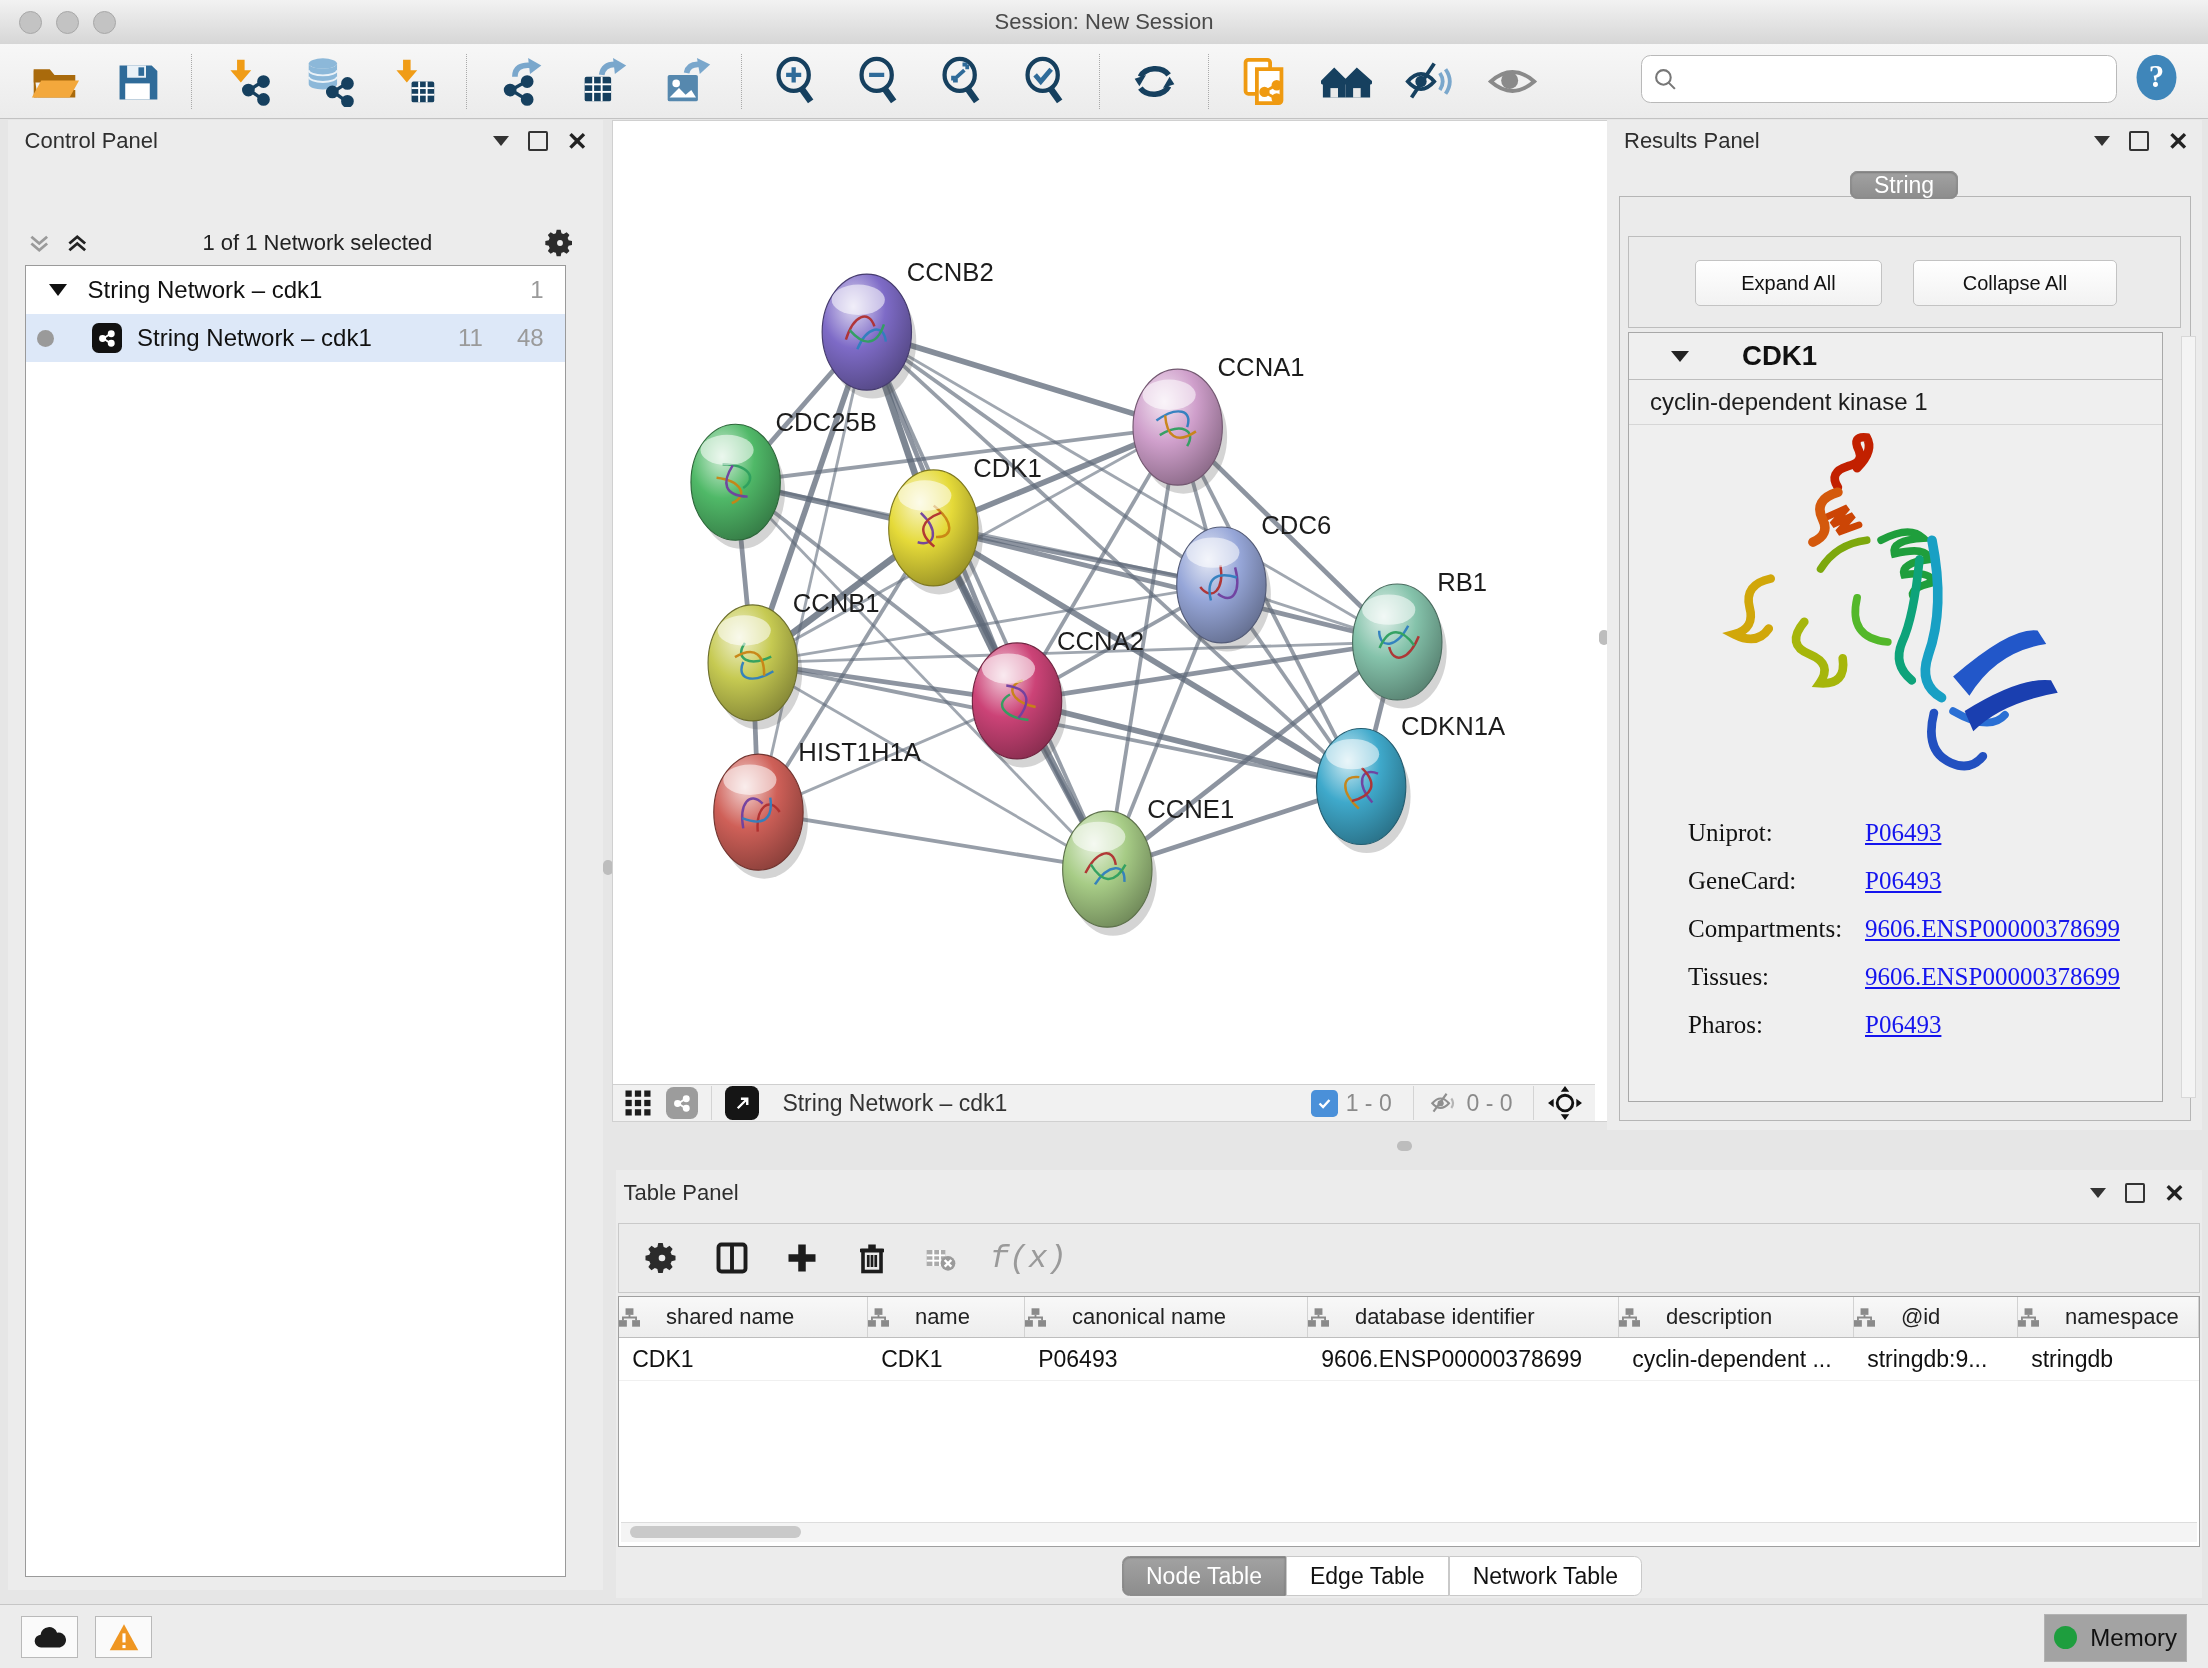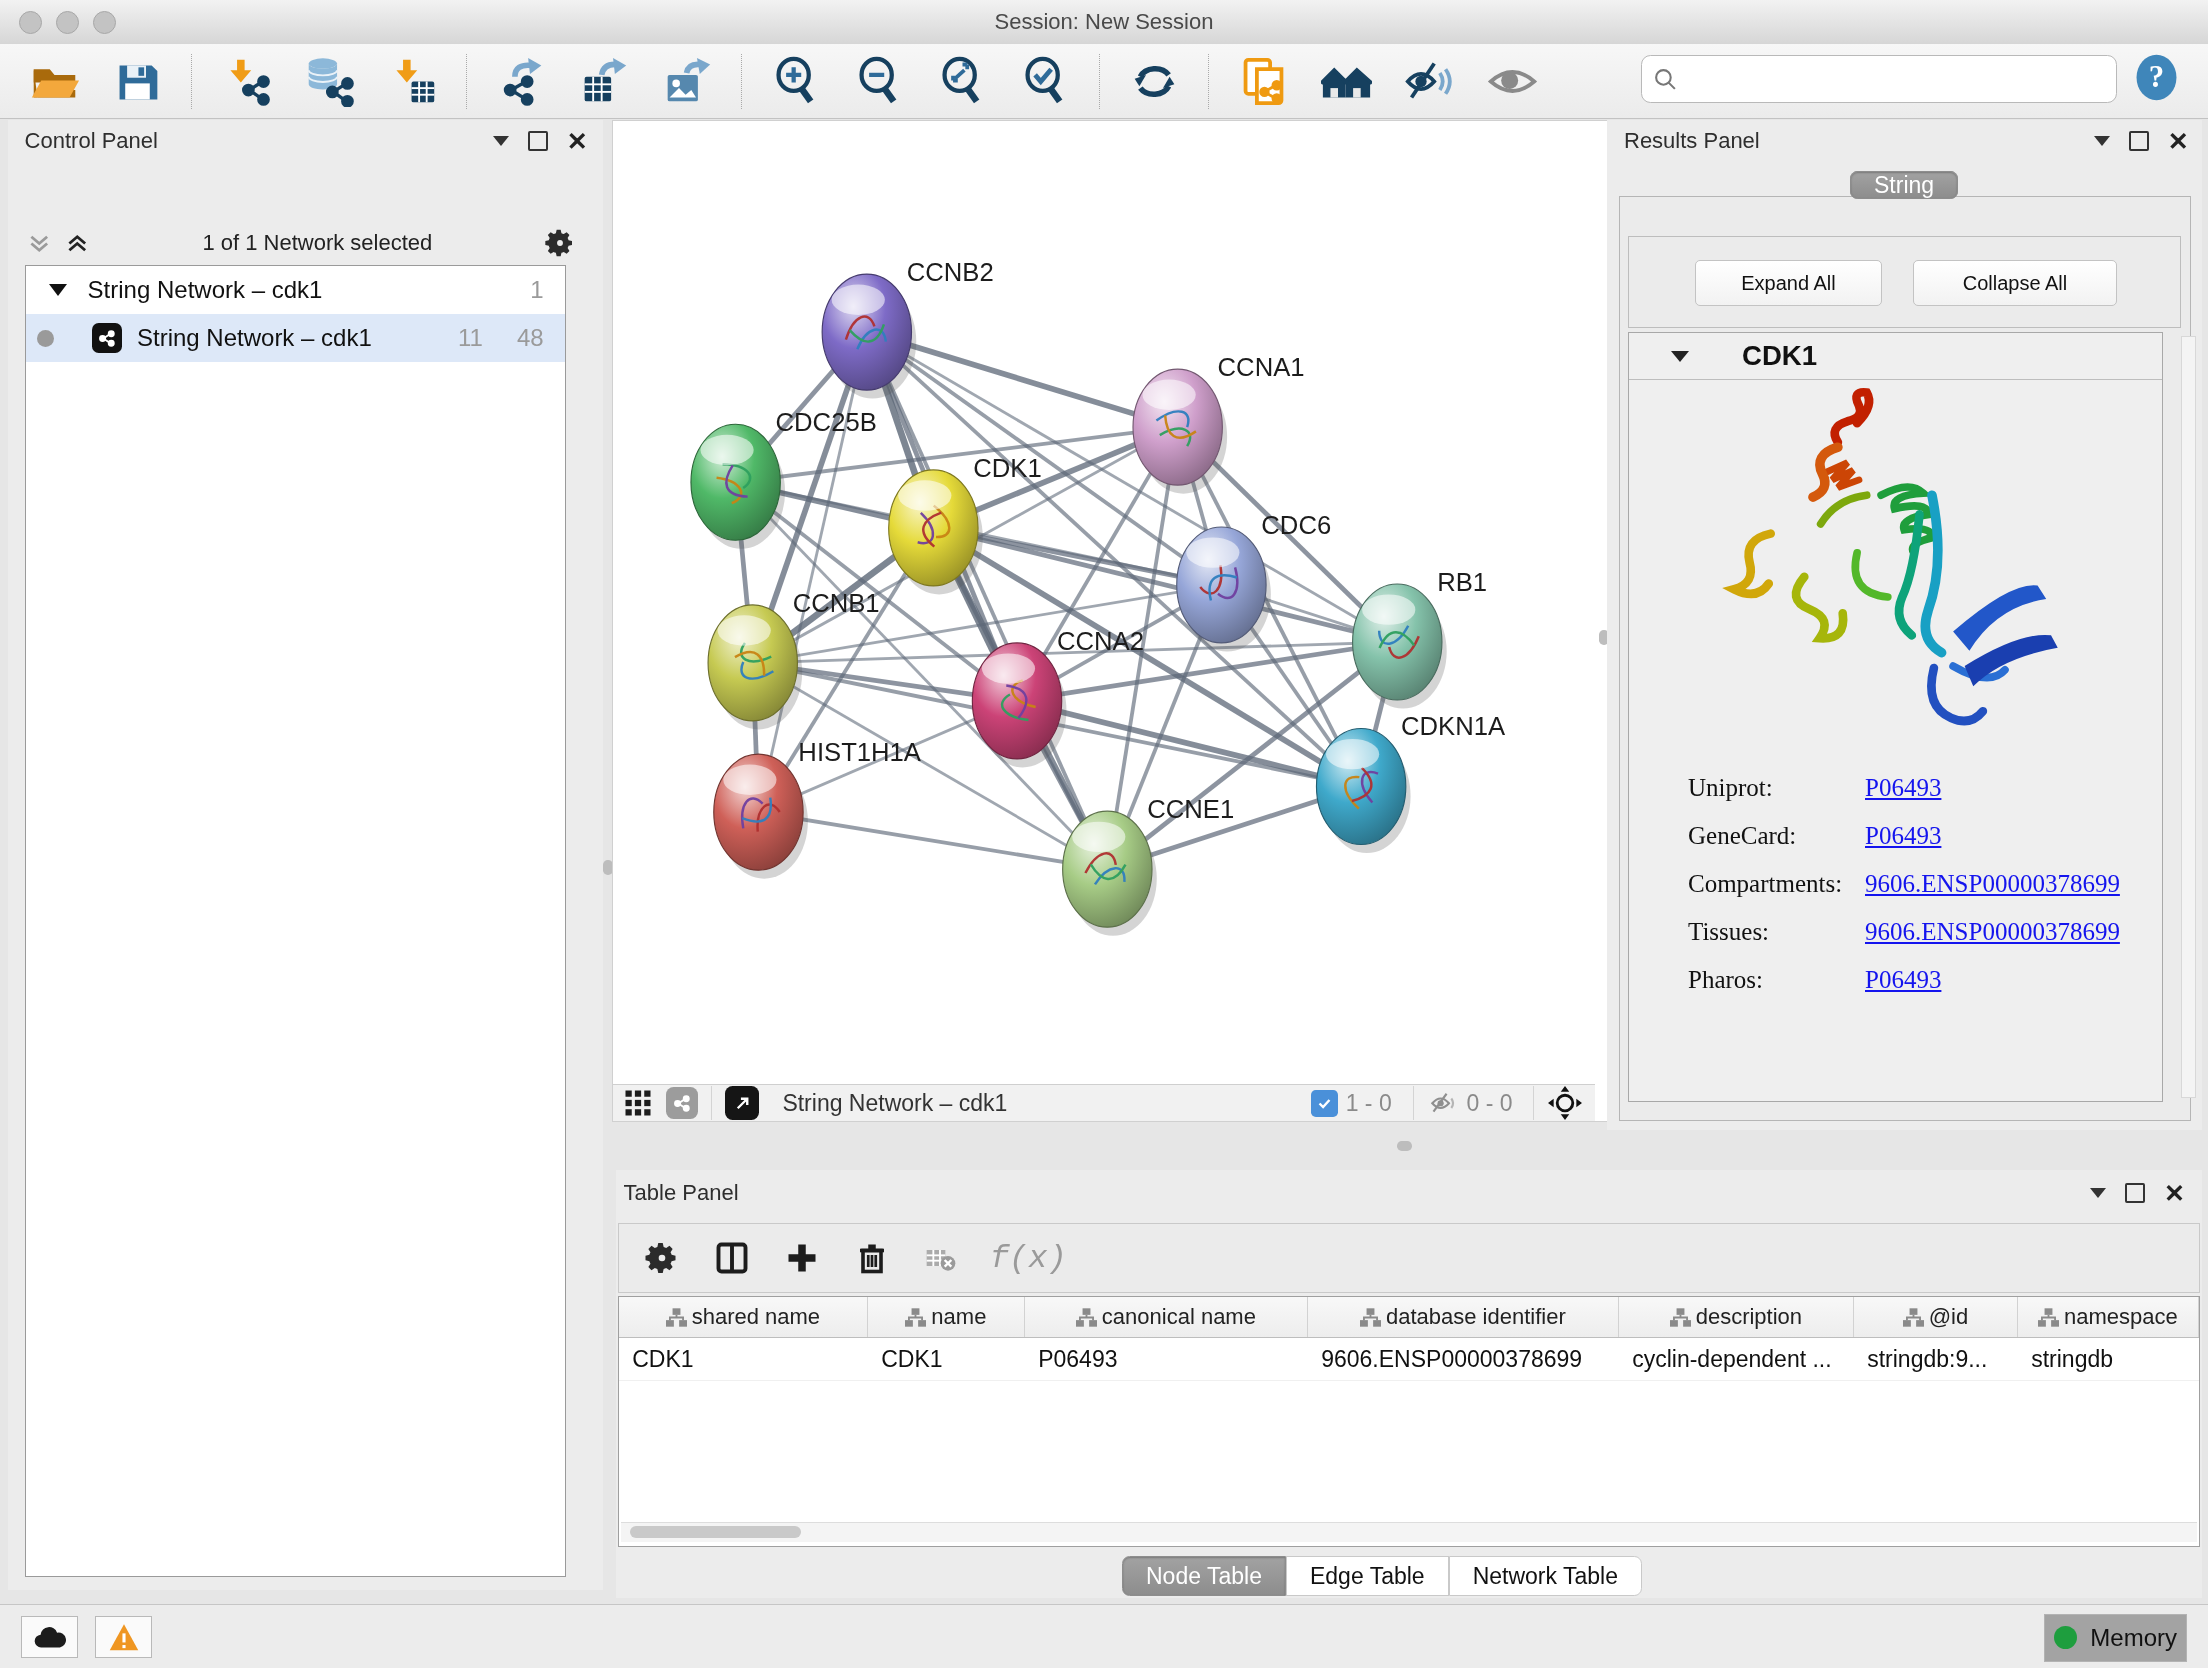--- a/index.html
+++ b/index.html
@@ -77,21 +77,21 @@
   .res-scroll{position:absolute;right:5.7px;top:216px;width:13.3px;height:760px;background:#f4f4f4;border:1px solid #d8d8d8;}
   
   .tablepanel{left:616px;top:1170px;width:1586px;height:428px;background:#ececec;}
   .tp-head{position:absolute;left:7.6px;top:9.5px;right:17px;display:flex;justify-content:space-between;align-items:center;}
   .tp-toolbar{position:absolute;left:1.9px;top:53px;right:1.9px;height:68px;border:1px solid #c9c9c9;background:#ebebeb;
     display:flex;align-items:center;gap:34px;padding-left:25px;}
   .tp-toolbar .ti{width:36px;height:36px;}
   .fx{font-family:Liberation Mono, monospace;font-style:italic;font-size:32px;color:#9a9a9a;}
   .gridwrap{position:absolute;left:1.9px;top:126px;right:1.9px;height:249px;border:1px solid #9f9f9f;background:#fff;overflow:hidden;}
   .thead{display:flex;height:40px;background:linear-gradient(#f8f8f8,#ededed);border-bottom:1px solid #bdbdbd;}
-  .th{display:flex;align-items:center;justify-content:center;gap:5px;font-size:22px;color:#222;
+  .th{display:flex;align-items:center;gap:26px;font-size:22px;color:#222;
     border-right:1px solid #d2d2d2;box-sizing:border-box;overflow:hidden;white-space:nowrap;}
   .trow{display:flex;height:42px;border-bottom:1px solid #f0f0f0;}
   .td{font-size:23px;color:#111;padding-left:13.3px;display:flex;align-items:center;box-sizing:border-box;
     overflow:hidden;white-space:nowrap;}
   .hscroll{position:absolute;left:1.9px;bottom:3.8px;right:1.9px;height:19px;background:#f4f4f4;border-top:1px solid #ddd;}
   .hthumb{position:absolute;left:9.5px;top:2.9px;width:171px;height:12.4px;border-radius:6.7px;background:#c9c9c9;}
   .tp-tabs{position:absolute;left:506px;top:386px;display:flex;}
   .tp-tabs .tabbtn:first-child{border-radius:7.6px 0 0 7.6px;}
   .tp-tabs .tabbtn:last-child{border-radius:0 7.6px 7.6px 0;}
   
@@ -631,20 +631,21 @@
   </div>
   <div class="btnrow-box">
     <span class="wbtn" style="left:66px;top:23px;width:185px">Expand All</span>
     <span class="wbtn" style="left:284px;top:23px;width:202px">Collapse All</span>
   </div>
   <div class="cdk-box">
     <div class="cdk-head">
       <span class="tri"></span>
       <span class="cdk-name">CDK1</span>
     </div>
+    <div class="cdk-desc">cyclin-dependent kinase 1</div>
     <div style="display:flex;justify-content:center">
       <svg width="399" height="384" viewBox="0 0 380 400">
         <g fill="none" stroke-linecap="round">
           <path d="M150 45q18-18 10-32q-16-2-8 14q5 12-12 16q-20 6-10 22" stroke="#c22000" stroke-width="9"></path>
           <path d="M118 96l22-10-16 18 22-10-16 18 22-8" stroke="#cc4505" stroke-width="7"></path>
           <path d="M130 70q-26 8-16 28q8 16-10 24" stroke="#d4590c" stroke-width="10"></path>
           <path d="M60 160q-28 6-22 30q6 22-16 28q24 12 36-6" stroke="#d1a70a" stroke-width="9"></path>
           <path d="M95 205q-20 24 6 34q24 10 10 30q28 2 24-26" stroke="#a6b60b" stroke-width="9"></path>
           <path d="M112 150q16-26 48-30" stroke="#7da80d" stroke-width="8"></path>
           <path d="M175 120q30-16 44-2q-34 2-30 16q34-8 36 6q-30 4-26 16q28-4 30 8q-26 6-20 16" stroke="#1f9e3c" stroke-width="8"></path>

